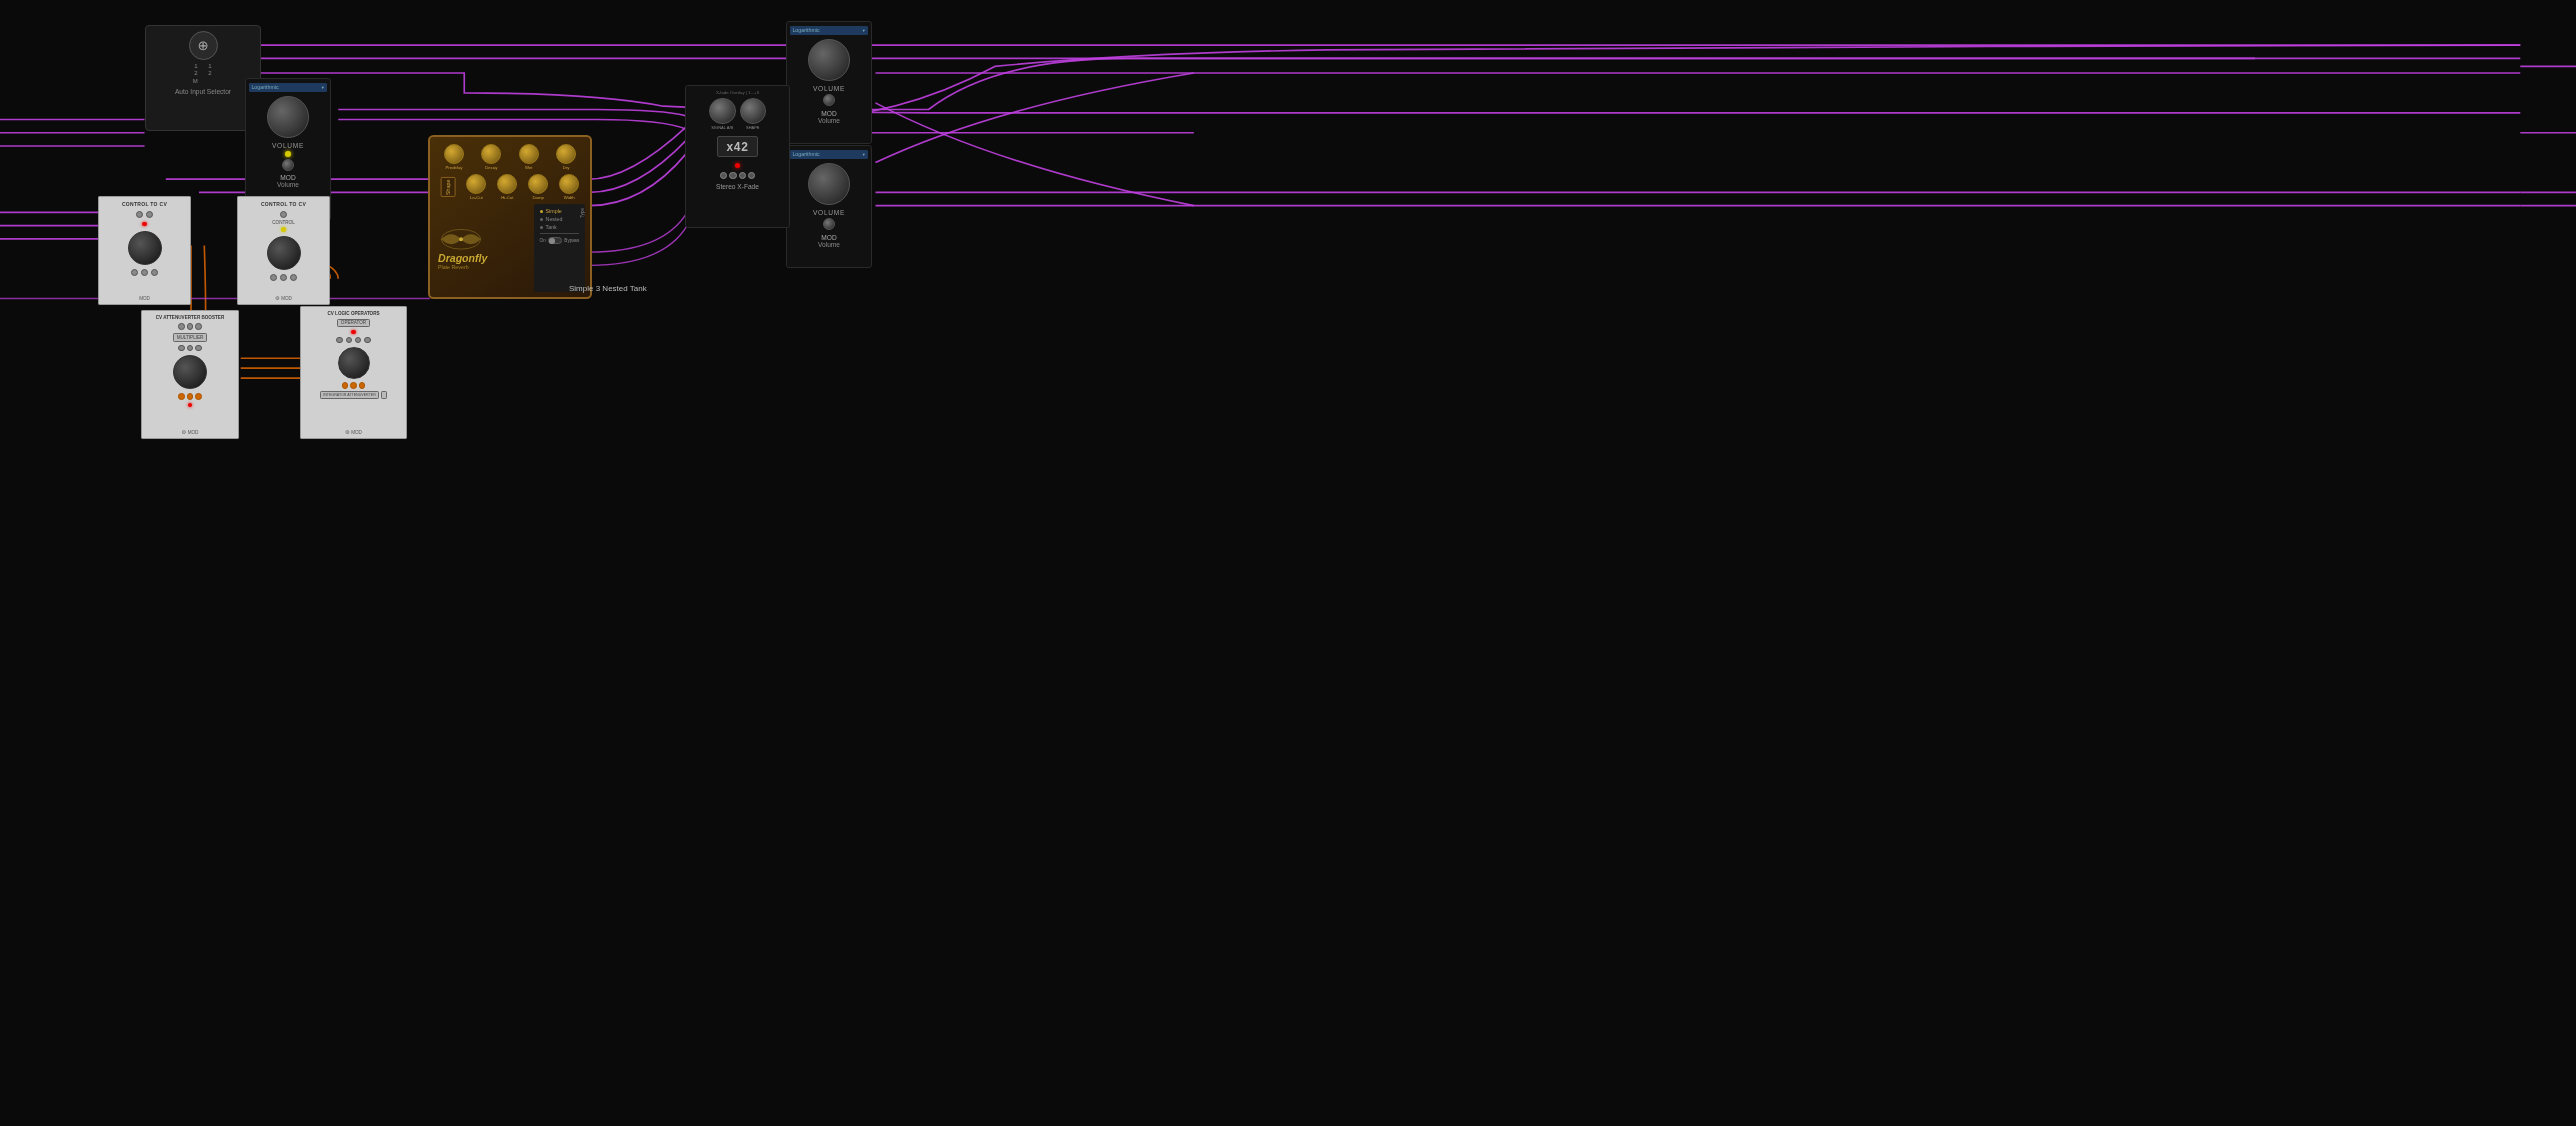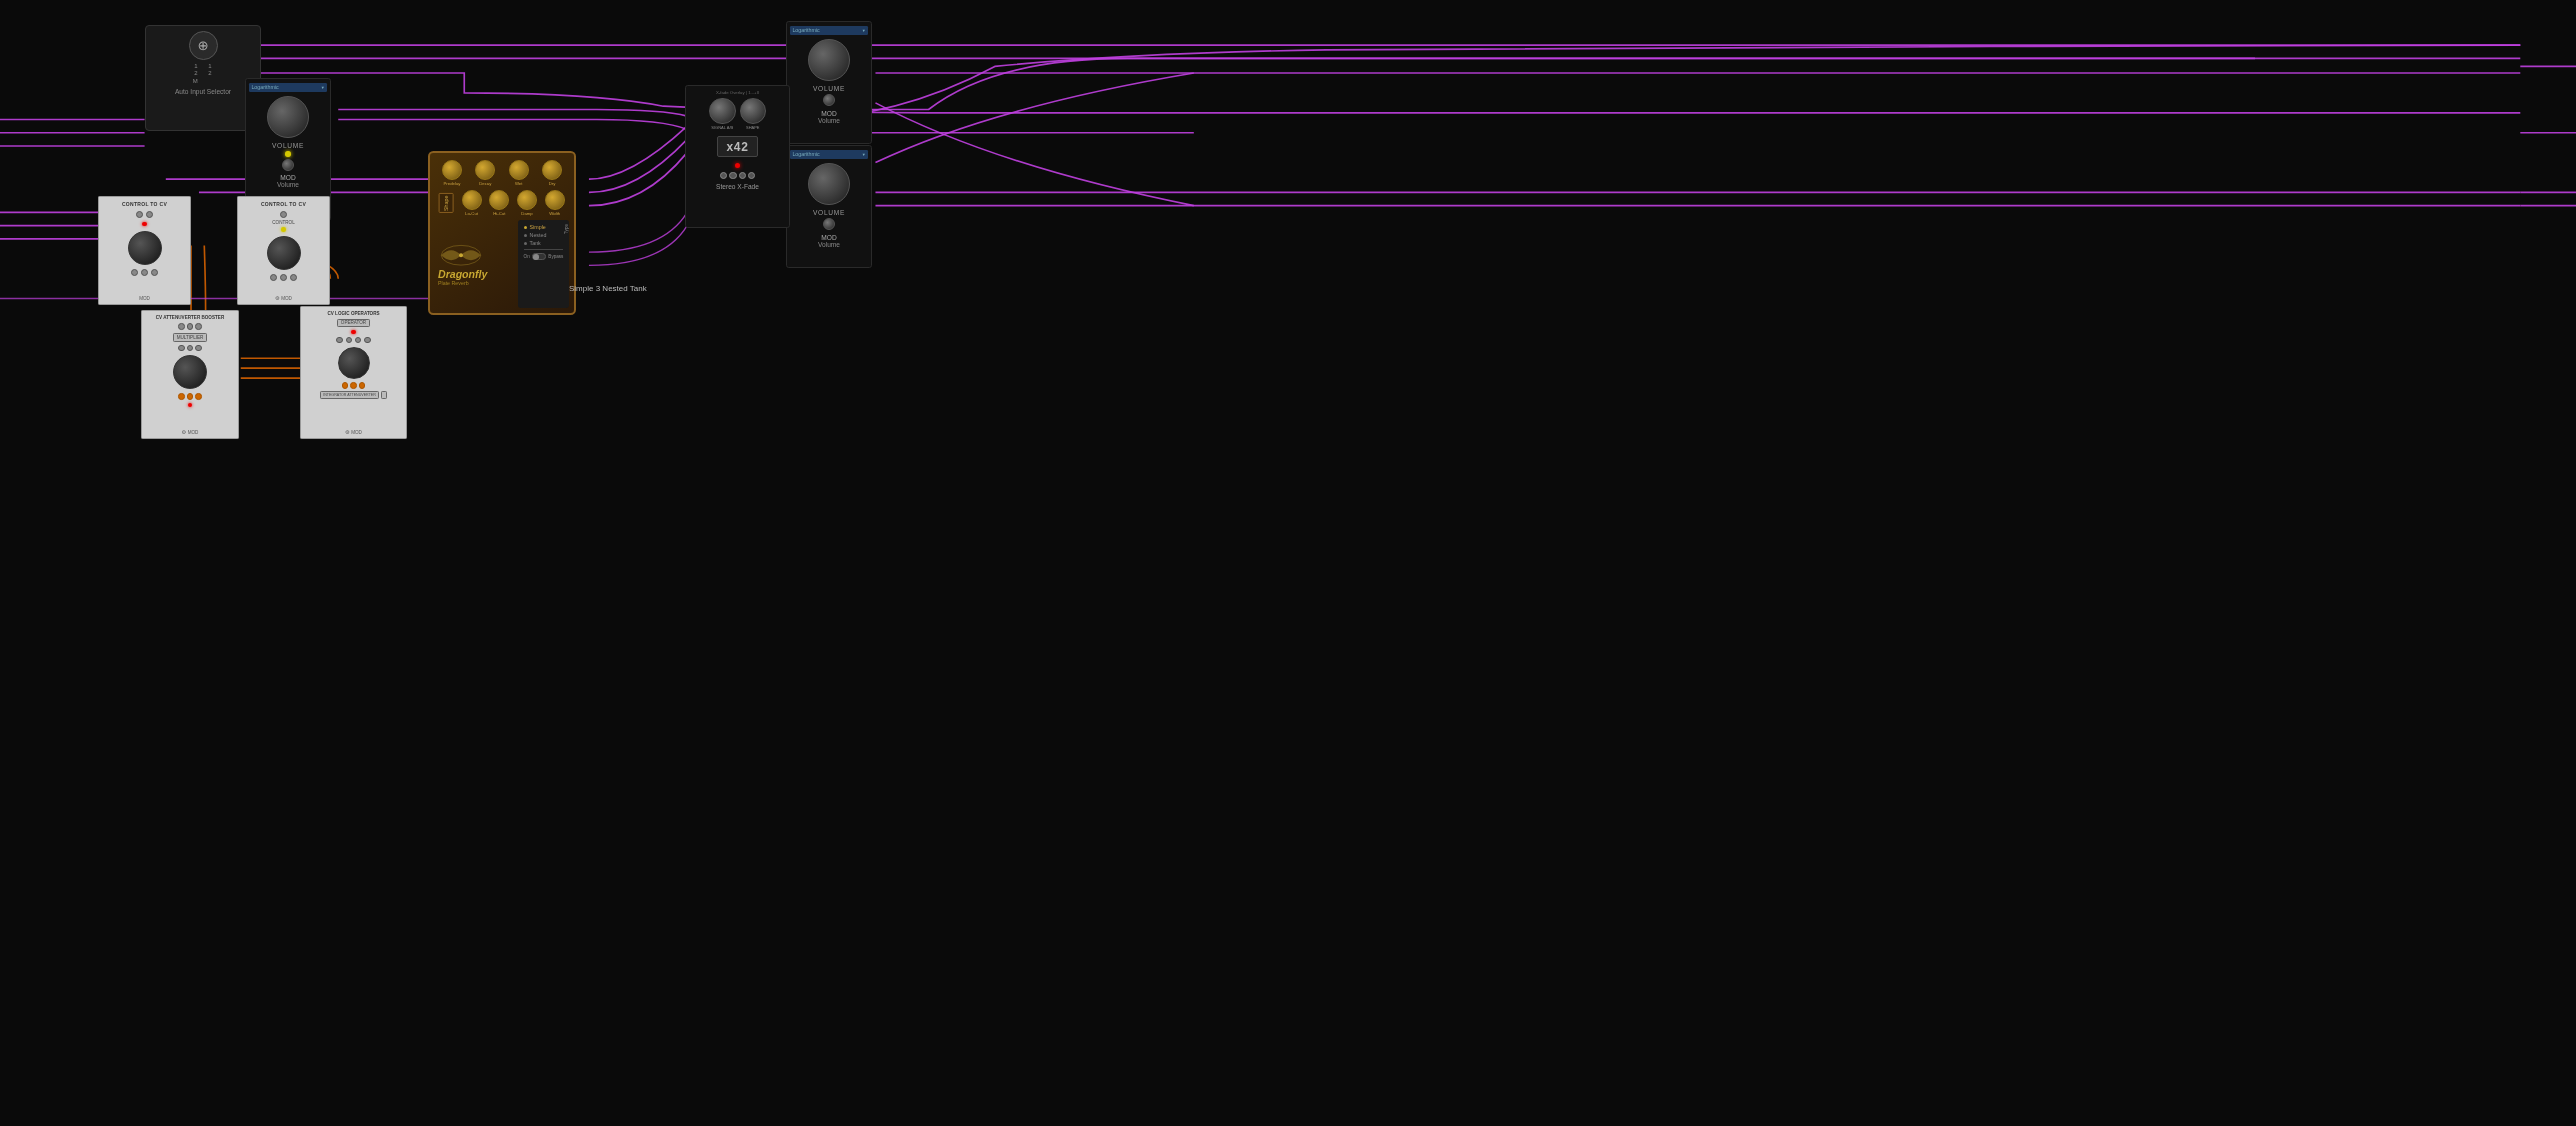--- a/index.html
+++ b/index.html
@@ -235,21 +235,21 @@
   <div style="display:flex;gap:2px;margin:1.3px 0;">
     <div style="font-size:3.6px;color:#444;border:0.7px solid #666;padding:0.7px 2px;border-radius:1.3px;background:#bbb;">INTEGRATOR ATTENUVERTER</div>
     <div style="font-size:3.6px;color:#444;border:0.7px solid #666;padding:0.7px 2px;border-radius:1.3px;background:#bbb;"></div>
   </div>
   <div style="font-size:4.6px;color:#555;margin-top:auto;display:flex;align-items:center;gap:1.3px;">
     <span style="font-size:5.3px;">⚙</span>
       <span>MOD</span>
   </div>
 </div>
 
-<div class="module" style="left:428px;top:151px;width:148px;height:164px;background:linear-gradient(145deg,#4a3008,#2a1808);border:2px solid #8b6020;border-radius:5.3px;padding:6.6px 5.3px 5.3px;display:flex;flex-direction:column;z-index:2;">
+<div class="module" style="left:428px;top:135px;width:164px;height:164px;background:linear-gradient(145deg,#4a3008,#2a1808);border:2px solid #8b6020;border-radius:5.3px;padding:6.6px 5.3px 5.3px;display:flex;flex-direction:column;z-index:2;">
 
   <div style="display:flex;justify-content:space-around;margin-bottom:4px;">
     <div style="display:flex;flex-direction:column;align-items:center;gap:1.3px;">
       <div style="width:20px;height:20px;border-radius:50%;background:radial-gradient(circle at 35% 35%,#d4a830,#6a5010);border:1.3px solid #9a7818;"></div>
       <span style="font-size:4.3px;color:#c8a040;">Predelay</span>
     </div>
     <div style="display:flex;flex-direction:column;align-items:center;gap:1.3px;">
       <div style="width:20px;height:20px;border-radius:50%;background:radial-gradient(circle at 35% 35%,#d4a830,#6a5010);border:1.3px solid #9a7818;"></div>
       <span style="font-size:4.3px;color:#c8a040;">Decay</span>
     </div>

